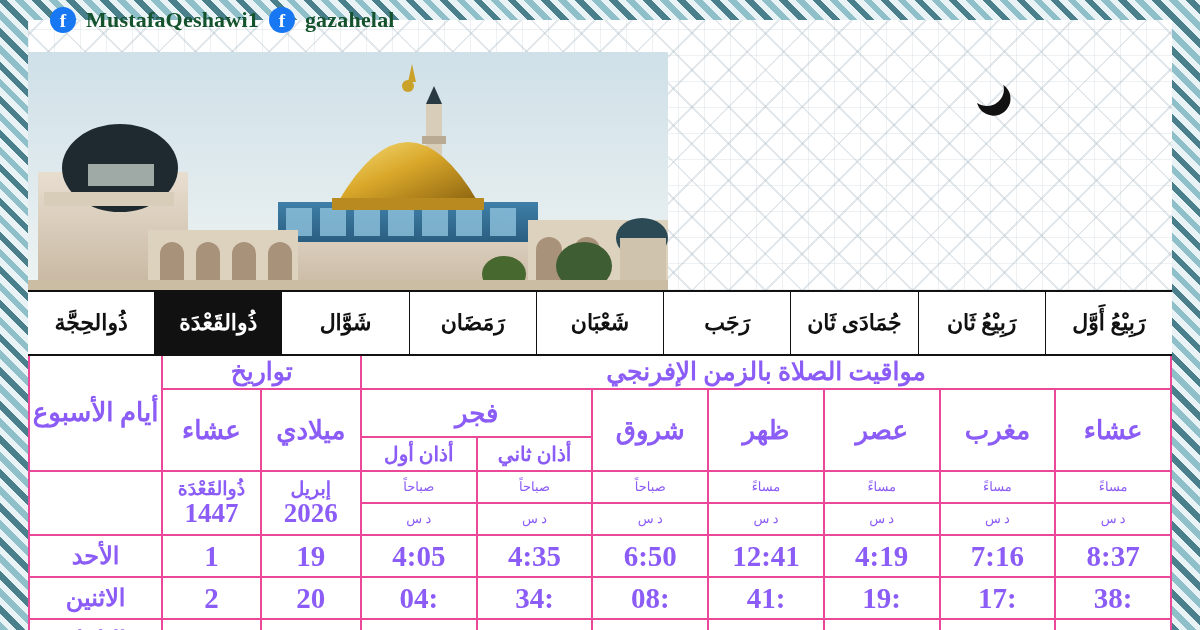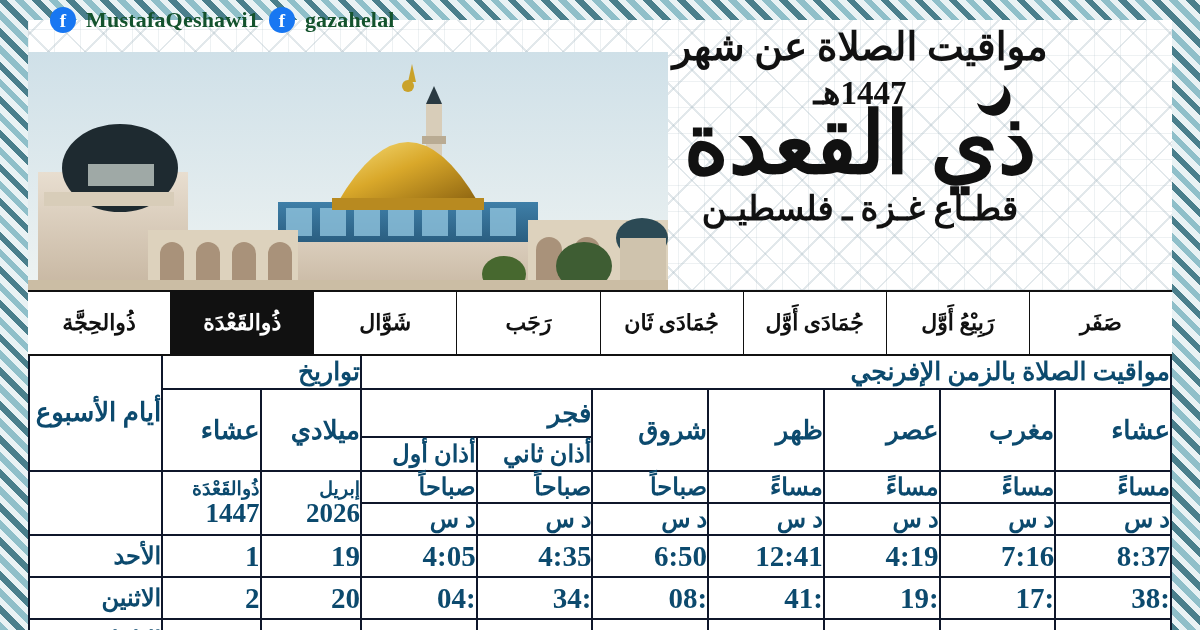--- a/index.html
+++ b/index.html
@@ -106,29 +106,29 @@
   }
   .month:last-child{border-left:none;}
   .month.active{background:#111;color:#ffffff;}
   
   .tbl{
     position:absolute;left:28px;top:352px;width:1144px;
     border-collapse:collapse;direction:rtl;
     background:#fff;
   }
   .tbl td,.tbl th{
-    border:2px solid #0f172a;
-    vertical-align:middle;
-    font-family:"Liberation Serif", serif;
-    color:#0c4a6e;padding:0;
+    border:2px solid #ec4899;
+    text-align:center;vertical-align:middle;
+    font-family:"Liberation Serif", serif;
+    color:#8b5cf6;padding:0;
   }
   .hdr-main{font-size:25px;font-weight:bold;height:34px;}
   .hdr-col{font-size:26px;font-weight:bold;height:46px;}
-  .hdr-sub{font-size:24px;font-weight:bold;height:32px;margin-top:39px;}
-  .hdr-unit{font-size:24px;font-weight:bold;height:30px;}
+  .hdr-sub{font-size:20px;font-weight:bold;height:32px;margin-top:39px;}
+  .hdr-unit{font-size:13px;font-weight:normal;height:30px;}
   .hdr-year{font-size:27px;font-weight:bold;line-height:1.05;height:62px;}
   .hdr-year small{display:block;font-size:19px;font-weight:bold;}
   .cell{font-size:29px;font-weight:bold;height:40px;}
   .daycell{font-size:24px;font-weight:bold;height:40px;border-radius:8px;}
   .w-day{width:120px;}
   .w-h{width:88px;}
   .w-m{width:90px;}
   .w-t{width:104px;}
 </style>
 </head>
@@ -210,34 +210,29 @@
       </g>
       <ellipse cx="614" cy="186" rx="26" ry="20" fill="#2c4a55"></ellipse>
       <rect x="592" y="186" width="46" height="52" fill="#cfc3ad"></rect>
 
       <ellipse cx="556" cy="214" rx="28" ry="24" fill="#3e5d33"></ellipse>
       <ellipse cx="476" cy="222" rx="22" ry="18" fill="#47682f"></ellipse>
       <rect x="0" y="228" width="640" height="10" fill="#cbbda4"></rect>
     </svg>
   </div>
 
-  <div class="title-block">
-    <div class="t-line1">مواقيت الصلاة عن شهر</div>
-    <div class="t-year">1447هـ</div>
-    <div class="t-big">ذي القعدة</div>
-    <div class="t-loc">قطـاع غـزة ـ فلسطيـن</div>
-  </div>
   <div class="moon"></div>
 
   <div class="months">
-    <div class="month">صَفَر</div>
     <div class="month">رَبِيْعُ أَوَّل</div>
-    <div class="month">جُمَادَى أَوَّل</div>
+    <div class="month">رَبِيْعُ ثَان</div>
     <div class="month">جُمَادَى ثَان</div>
     <div class="month">رَجَب</div>
+    <div class="month">شَعْبَان</div>
+    <div class="month">رَمَضَان</div>
     <div class="month">شَوَّال</div>
     <div class="month active">ذُوالقَعْدَة</div>
     <div class="month">ذُوالحِجَّة</div>
   </div>
 
   <table class="tbl">
     <tbody>
         <tr>
       <td class="hdr-main" colspan="7">مواقيت الصلاة بالزمن الإفرنجي</td>
       <td class="hdr-main" colspan="2">تواريخ</td>

